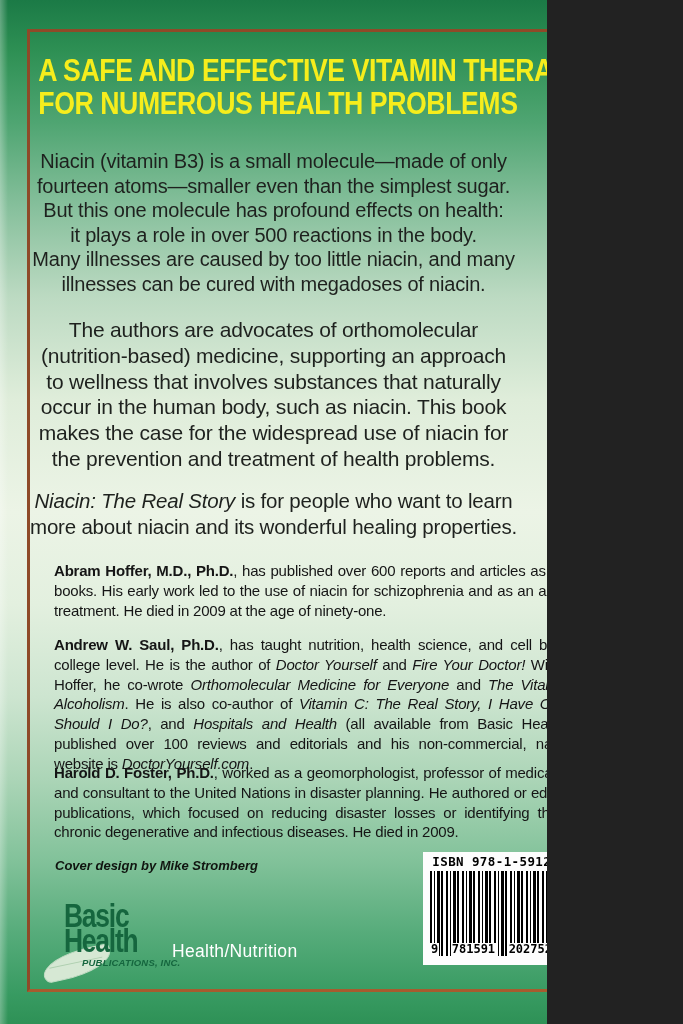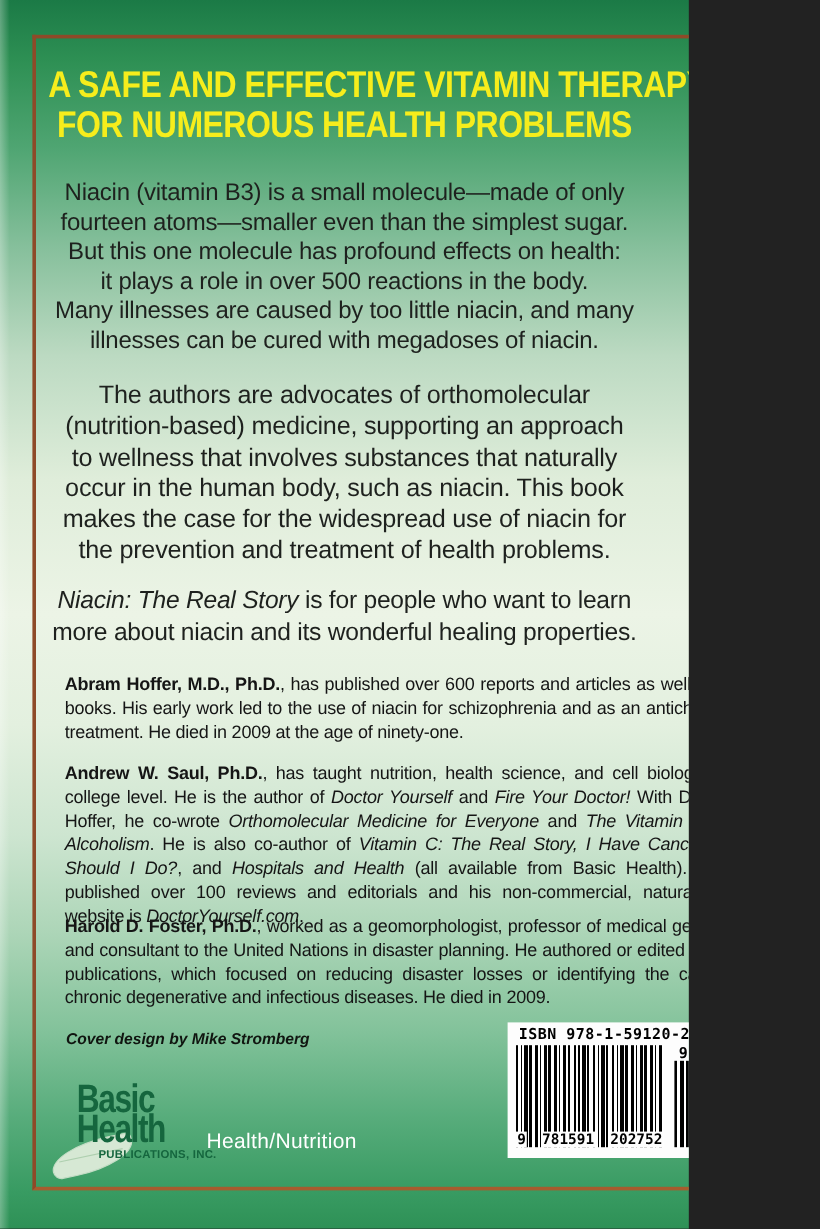--- a/index.html
+++ b/index.html
@@ -3,21 +3,20 @@
 <meta charset="utf-8">
 <style>
   html,body{margin:0;padding:0;background:#222;}
   .page{
     position:relative; width:547px; height:1024px; overflow:hidden;
     font-family:"Liberation Sans", sans-serif;
     background:linear-gradient(180deg,
       #1B7A46 0%, #2E9054 5%, #4FA572 12%, #85BF9B 20%, #BCDAC2 29%,
       #DFEDDA 39%, #ECF4E6 50%, #E3F0DF 59%, #CDE5D0 68%, #ACD5B7 76%,
       #82C29A 84%, #57AC7B 91%, #389B62 97%, #2E9156 100%);
-    padding-left:27px;
   }
   .page::after{
     content:''; position:absolute; inset:0; pointer-events:none;
     background:linear-gradient(90deg, rgba(255,255,255,.30) 0px, rgba(255,255,255,0) 8px,
       rgba(0,0,0,0) 672px, rgba(0,0,0,.15) 683px);
   }
   .frame{
     position:absolute; left:27px; top:29px; width:620px; height:957px;
     border:3px solid #8E4A28;
     border-bottom-color:#A65C2E; border-right-color:#A65C2E;
@@ -47,21 +46,21 @@
     background:#D6E8D4; border:1px solid #C2DCC4;
     border-radius:100% 6px 100% 10px; transform:rotate(-12deg); z-index:0;
   }
   .leaf::after{
     content:''; position:absolute; left:6px; top:11px; width:54px; height:1px; background:#AECFAF;
   }
   .lg{
     position:relative; z-index:1; font-weight:bold; font-size:33px; line-height:25px;
     letter-spacing:-1.5px; transform:scaleX(.8); transform-origin:left;
   }
-  .lgsub{position:relative; z-index:1; margin:4px 0 0 18px; font-size:9.5px; font-weight:bold; letter-spacing:.2px;}
+  .lgsub{position:relative; z-index:1; margin:4px 0 0 18px; font-size:9.5px; font-weight:bold; letter-spacing:.2px;font-style:italic;}
   .category{position:absolute; left:172px; top:941px; font-size:17.5px; color:#FFFFFF; letter-spacing:.3px;}
   .barcode{position:absolute; left:423px; top:852px; width:193px; height:113px; background:#FDFDFD;}
   .isbn{
     position:absolute; top:2px; left:0; right:0; text-align:center; color:#000;
     font-family:"DejaVu Sans Mono", monospace; font-size:12.5px; font-weight:bold; letter-spacing:.4px;
     white-space:nowrap;
   }
   .bars-main{
     position:absolute; left:7px; top:19px; width:123px; height:85px;
     background:repeating-linear-gradient(90deg,

